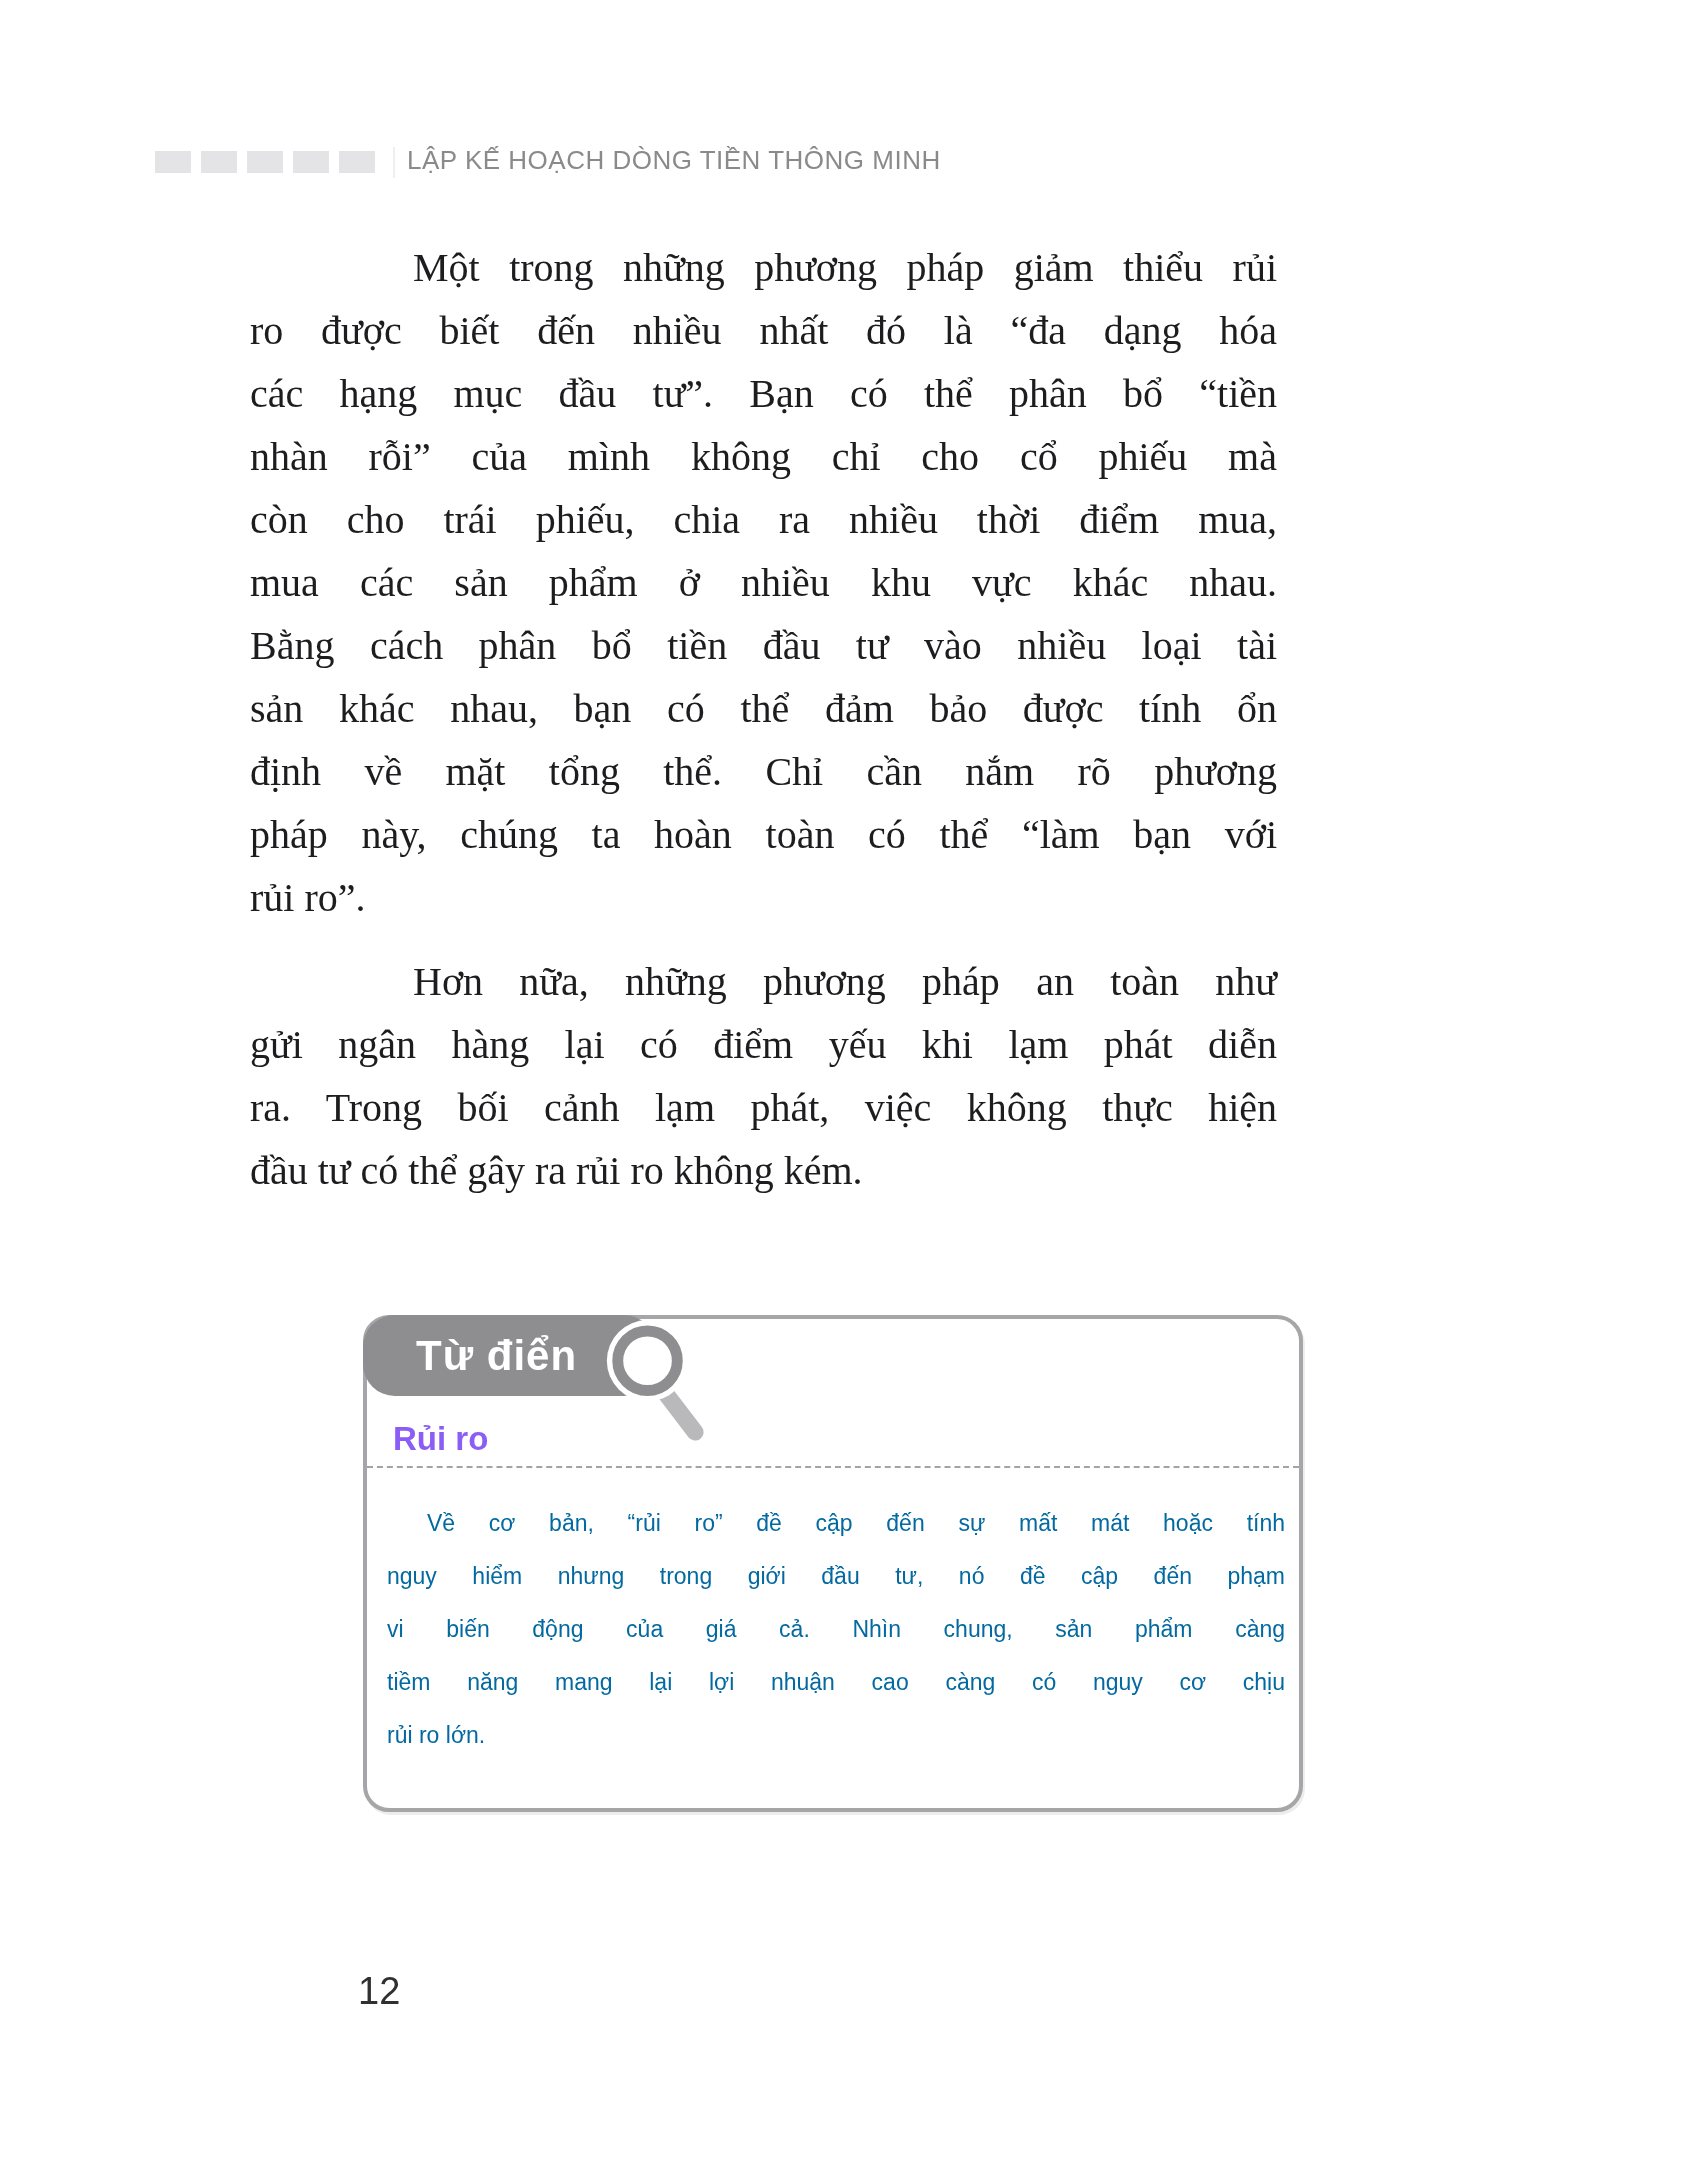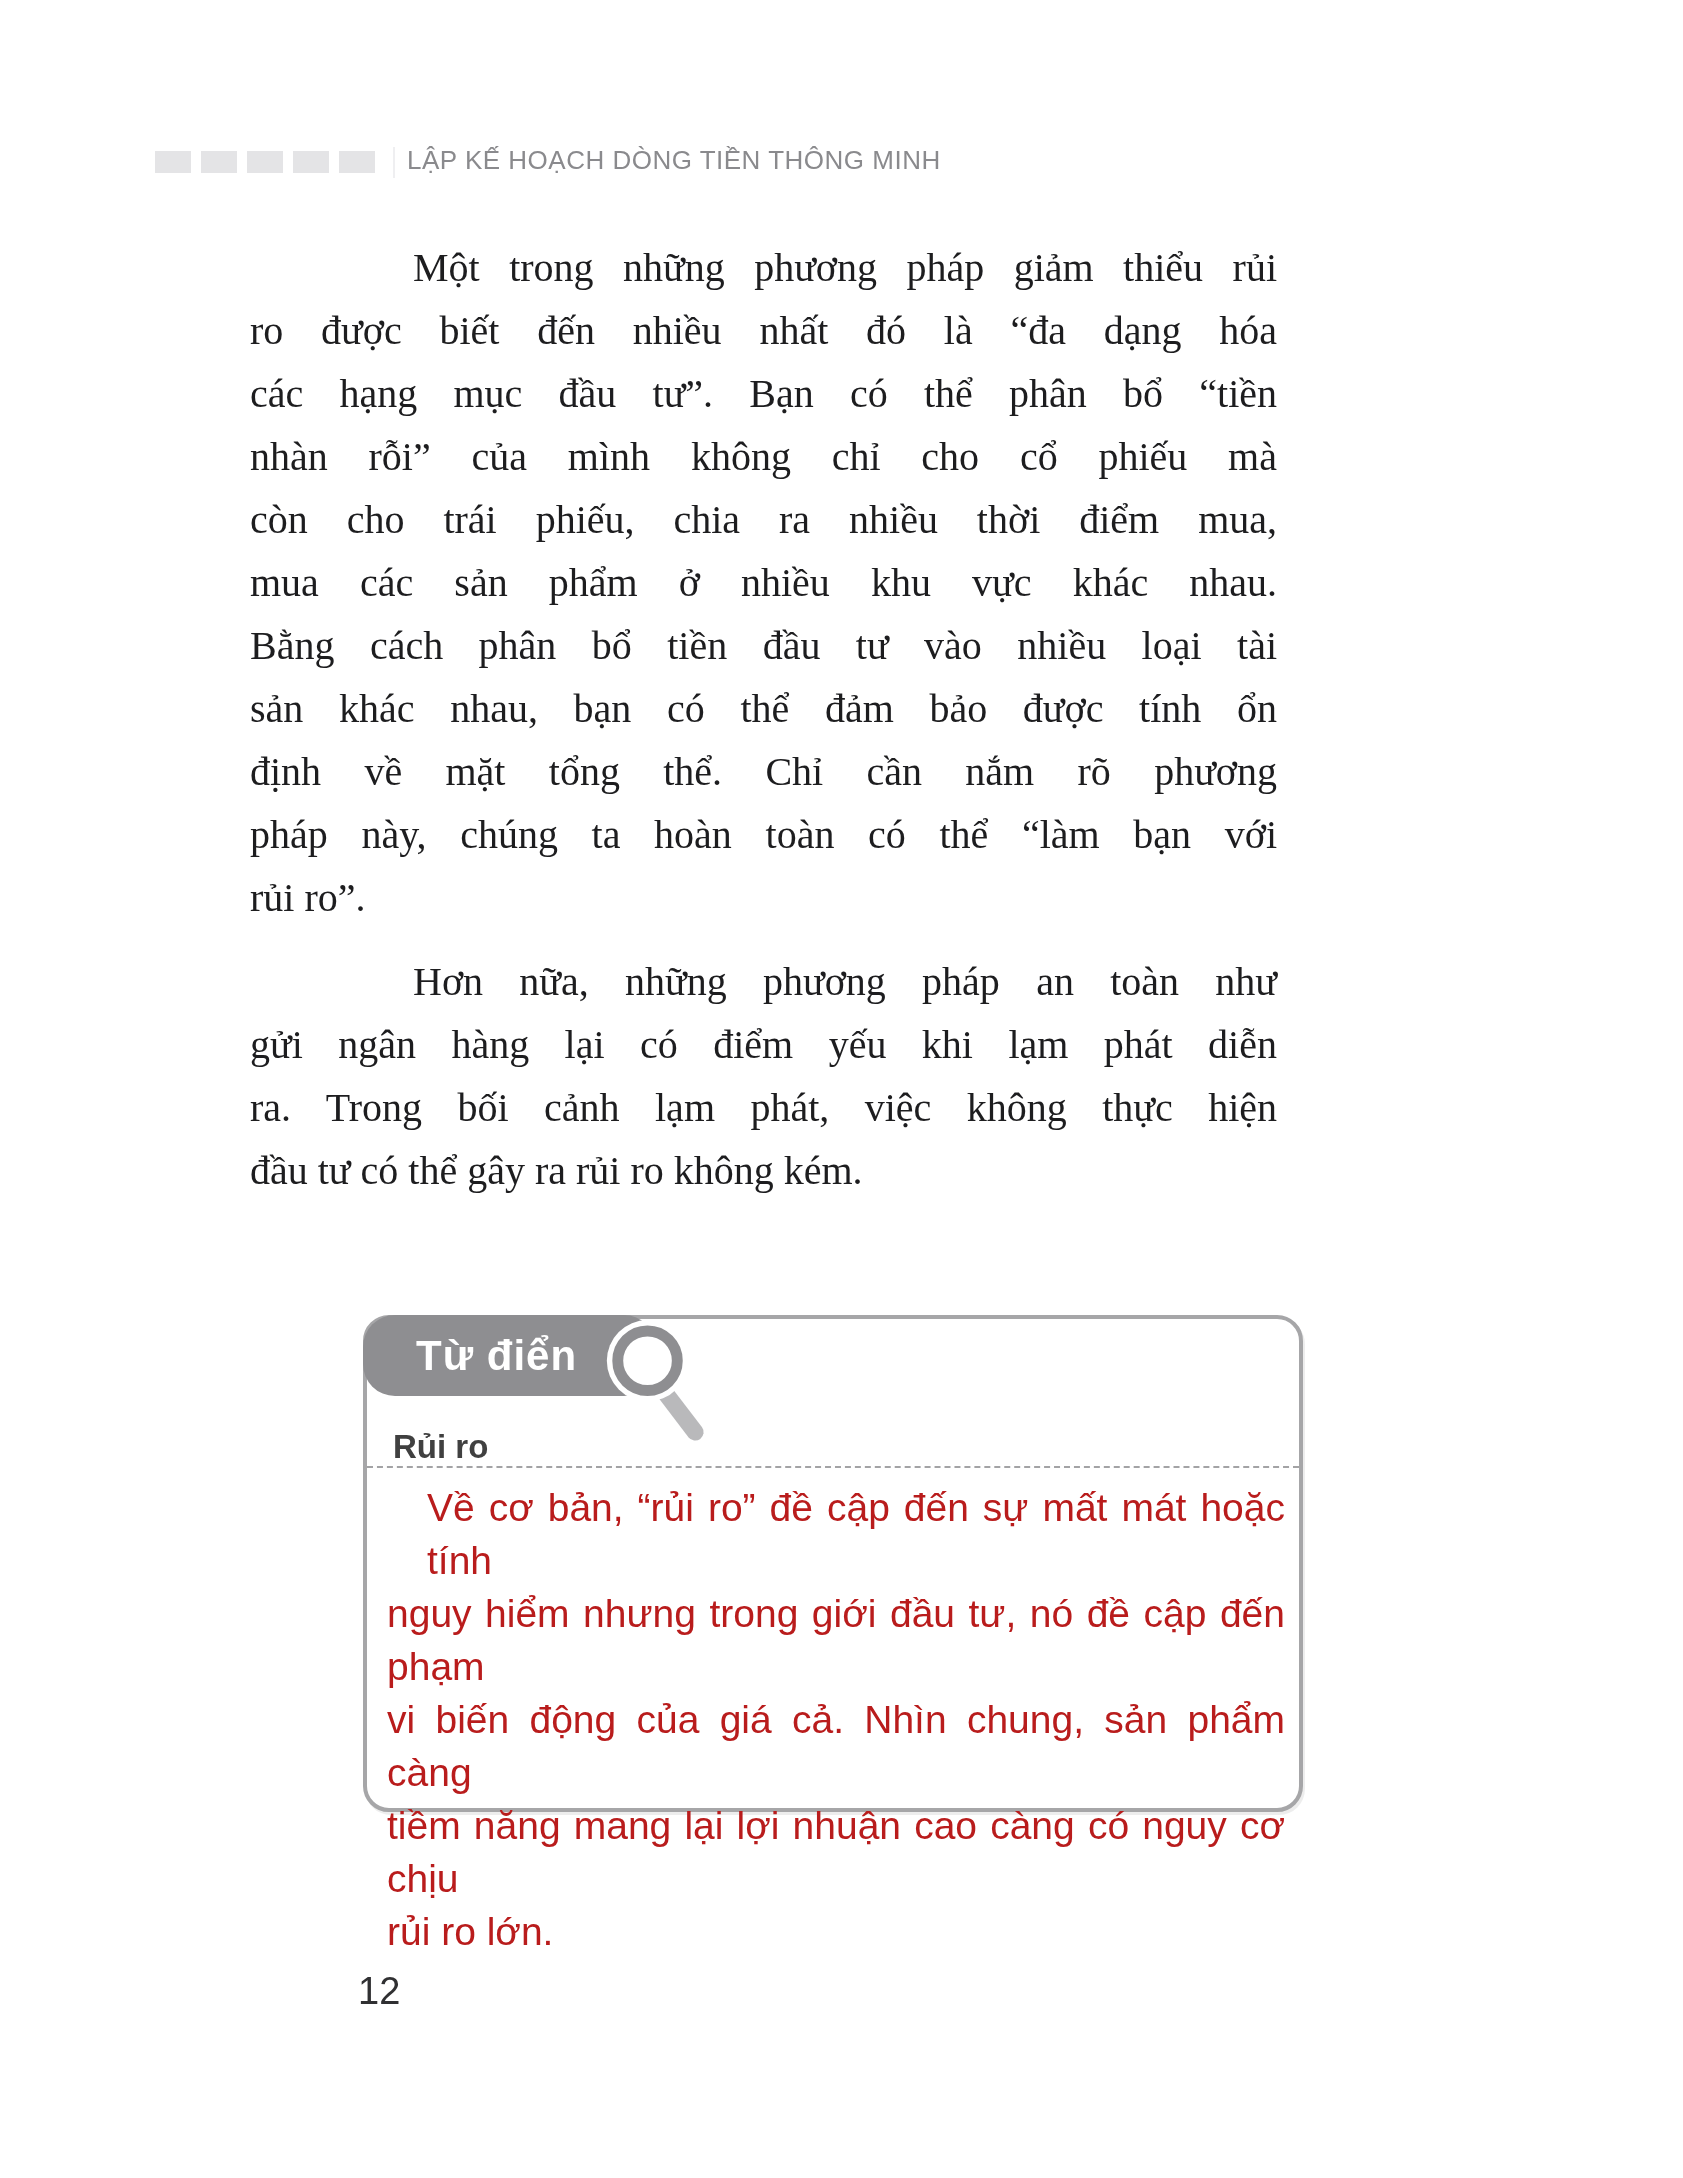--- a/index.html
+++ b/index.html
@@ -89,37 +89,37 @@
     white-space: nowrap;
   }
   .magnifier {
     position: absolute;
     left: 219px; top: -4px;
     width: 129px; height: 149px;
     pointer-events: none;
   }
   .dict-term {
     position: absolute;
-    left: 26px; top: 109px;
+    left: 26px; top: 101px;
     font-size: 33px;
     font-weight: bold;
-    color: #404040;
+    color: #8b5cf6;
   }
   .dict-dashes {
     position: absolute;
     left: 0; right: 0; top: 147px;
     height: 0;
     border-top: 2px dashed #a3a3a5;
   }
   .dict-def {
     position: absolute;
-    left: 20px; right: 14px; top: 162px;
-    font-size: 39px;
+    left: 20px; right: 14px; top: 178px;
+    font-size: 23px;
     line-height: 53px;
-    color: #b91c1c;
+    color: #0369a1;
   }
   .dict-def .tline.first { padding-left: 40px; }
 
   
   .pagenum {
     position: absolute;
     left: 358px; top: 1970px;
     font-size: 38px;
     color: #303032;
     text-align: right;

